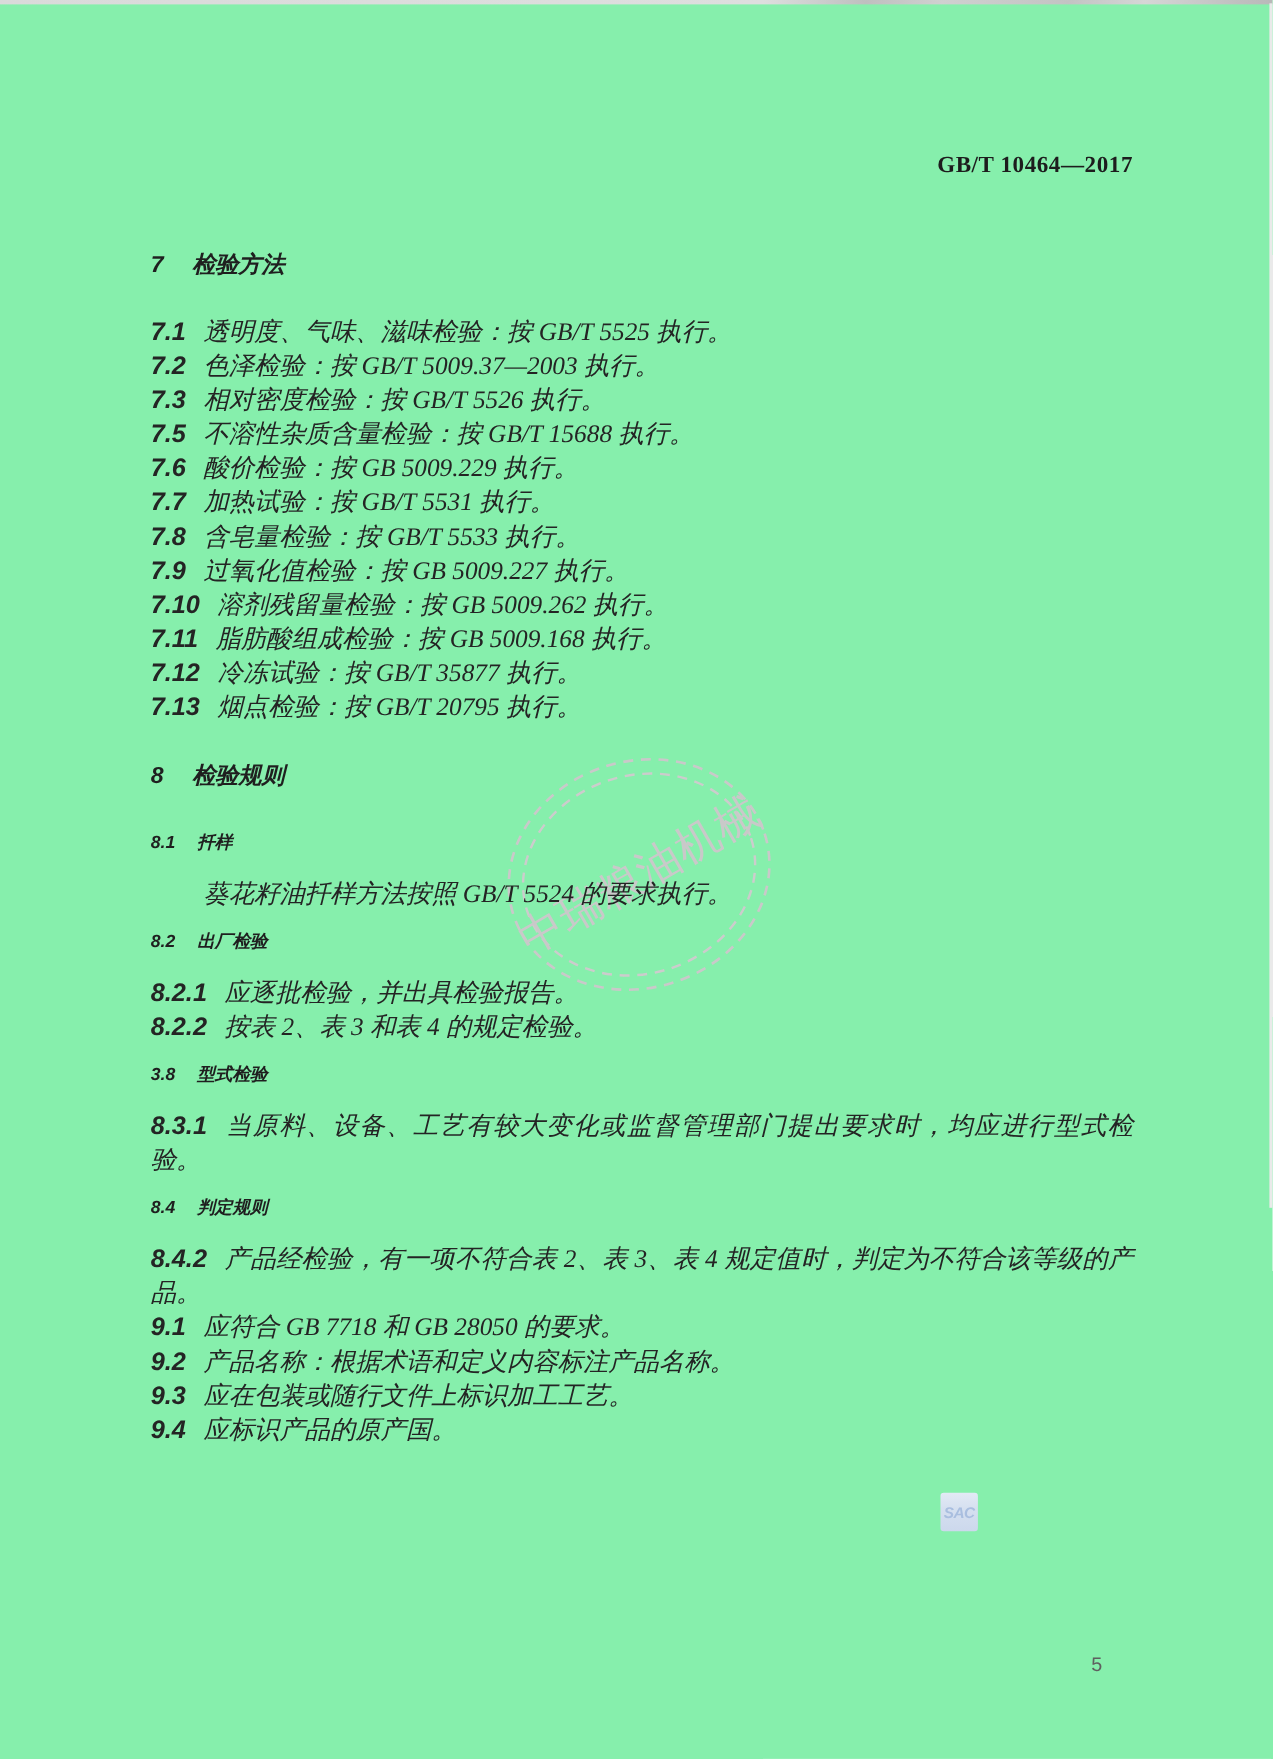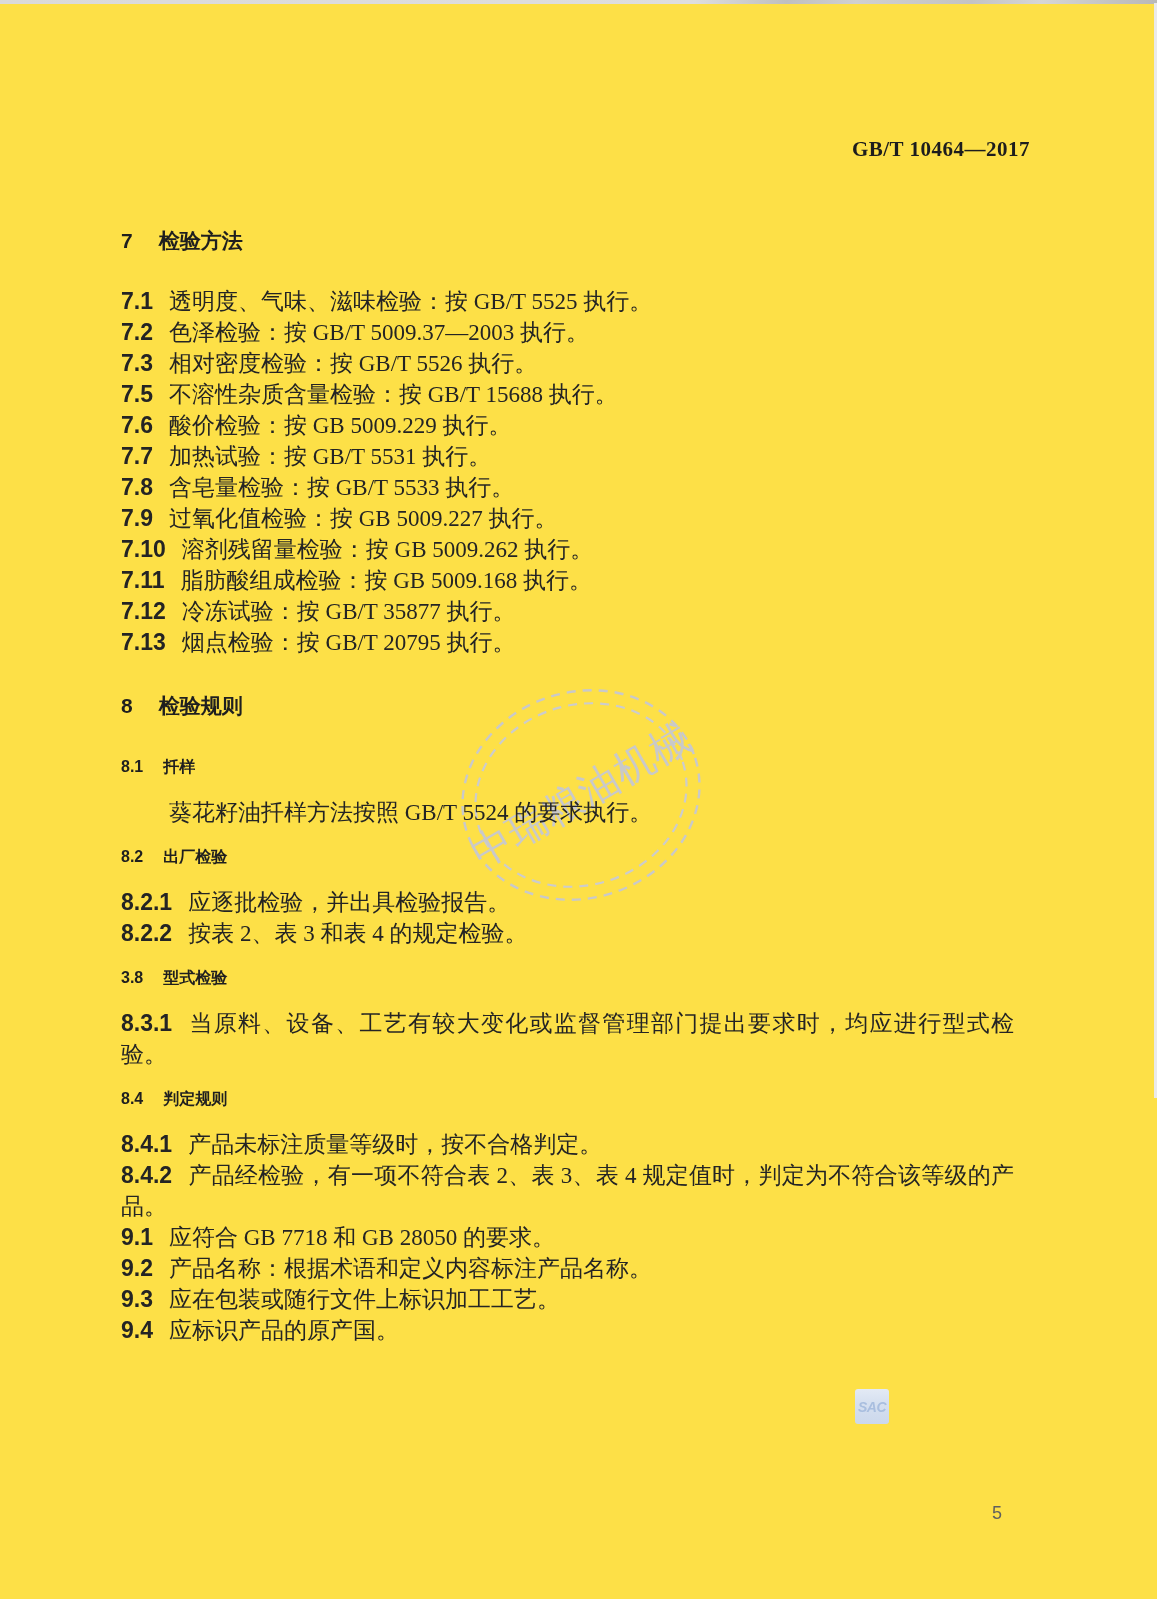--- a/index.html
+++ b/index.html
@@ -1,43 +1,44 @@
 <!DOCTYPE html>
 <html><head>
 <meta charset="utf-8">
 <title>GB/T 10464—2017 — p.5</title>
 <style>
   html,body{margin:0;padding:0;background:#ffffff;}
   .page{
     position:relative;
     width:1157px;height:1599px;
-    background:#fde047;
+    background:#86efac;
     overflow:hidden;
     color:#242424;
     font-family:"Liberation Serif","DejaVu Serif",serif;
   }
   
   .edge-top{
     position:absolute;top:0;left:0;width:100%;height:4px;
     background:linear-gradient(90deg,#dadada 0%,#dedede 60%,#bfbfbf 68%,#d0d0d0 74%,#c3c3c3 84%,#d6d6d6 90%,#c0c0c0 97%,#b9b9b9 100%);
   }
   .edge-right{
     position:absolute;top:3px;right:0;width:3px;height:1095px;
     background:#eaeaea;
   }
   .std-header{
     position:absolute;top:137px;right:127px;
     font-size:21px;font-weight:bold;letter-spacing:.5px;
     color:#1d1d1d;
     font-family:"Liberation Serif","DejaVu Serif",serif;
   }
   .content{
-    position:absolute;left:121px;top:193px;width:893px;
+    position:absolute;left:137px;top:193px;width:893px;
     text-align:justify;
     z-index:2;
+    font-style:italic;
   }
   .content div{min-height:31px;}
   .h1{
     font-size:21px;font-weight:bold;line-height:31px;
     margin-top:32px;margin-bottom:30px;
     font-family:"Liberation Sans","DejaVu Sans",sans-serif;
     color:#1f1f1f;
   }
   .h2{
     font-size:16px;font-weight:bold;line-height:31px;
@@ -59,21 +60,20 @@
   }
   .sac-stamp{
     position:absolute;left:855px;top:1357px;width:34px;height:35px;
     background:linear-gradient(180deg,#e3eaf5 0%,#d6e0f0 40%,#ccd8ec 100%);
     border-radius:3px;
     display:flex;align-items:center;justify-content:center;
     font-family:"Liberation Sans","DejaVu Sans",sans-serif;
     font-style:italic;font-weight:bold;font-size:14px;
     color:#a9bedf;letter-spacing:-.5px;
     z-index:1;
-    margin-top:32px;
   }
   .page-num{
     position:absolute;left:992px;top:1503px;
     font-size:18px;color:#5f5f5f;
     font-family:"Liberation Sans","DejaVu Sans",sans-serif;
   }
 </style>
 </head>
 <body>
 
@@ -106,21 +106,20 @@
       <div class="item"><span class="num">7.13</span><span>烟点检验：按 GB/T 20795 执行。</span></div>
       <div class="h1"><span class="num">8</span><span>检验规则</span></div>
       <div class="h2"><span class="num">8.1</span><span>扦样</span></div>
       <div class="para"><span>葵花籽油扦样方法按照 GB/T 5524 的要求执行。</span></div>
       <div class="h2"><span class="num">8.2</span><span>出厂检验</span></div>
       <div class="item"><span class="num">8.2.1</span><span>应逐批检验，并出具检验报告。</span></div>
       <div class="item"><span class="num">8.2.2</span><span>按表 2、表 3 和表 4 的规定检验。</span></div>
       <div class="h2"><span class="num">3.8</span><span>型式检验</span></div>
       <div class="item"><span class="num">8.3.1</span><span>当原料、设备、工艺有较大变化或监督管理部门提出要求时，均应进行型式检验。</span></div>
       <div class="h2"><span class="num">8.4</span><span>判定规则</span></div>
-      <div class="item"><span class="num">8.4.1</span><span>产品未标注质量等级时，按不合格判定。</span></div>
       <div class="item"><span class="num">8.4.2</span><span>产品经检验，有一项不符合表 2、表 3、表 4 规定值时，判定为不符合该等级的产品。</span></div>
       <div class="item"><span class="num">9.1</span><span>应符合 GB 7718 和 GB 28050 的要求。</span></div>
       <div class="item"><span class="num">9.2</span><span>产品名称：根据术语和定义内容标注产品名称。</span></div>
       <div class="item"><span class="num">9.3</span><span>应在包装或随行文件上标识加工工艺。</span></div>
       <div class="item"><span class="num">9.4</span><span>应标识产品的原产国。</span></div>
     </div>
 
   <div class="sac-stamp">
     <span>SAC</span>
   </div>

